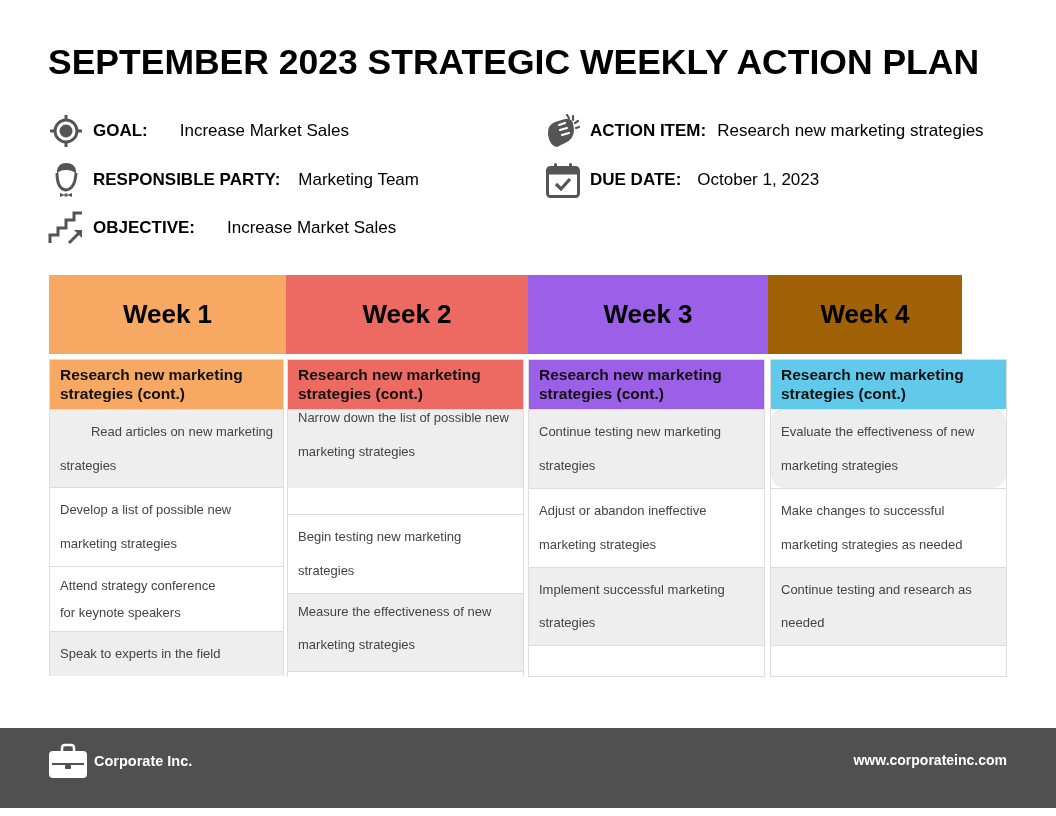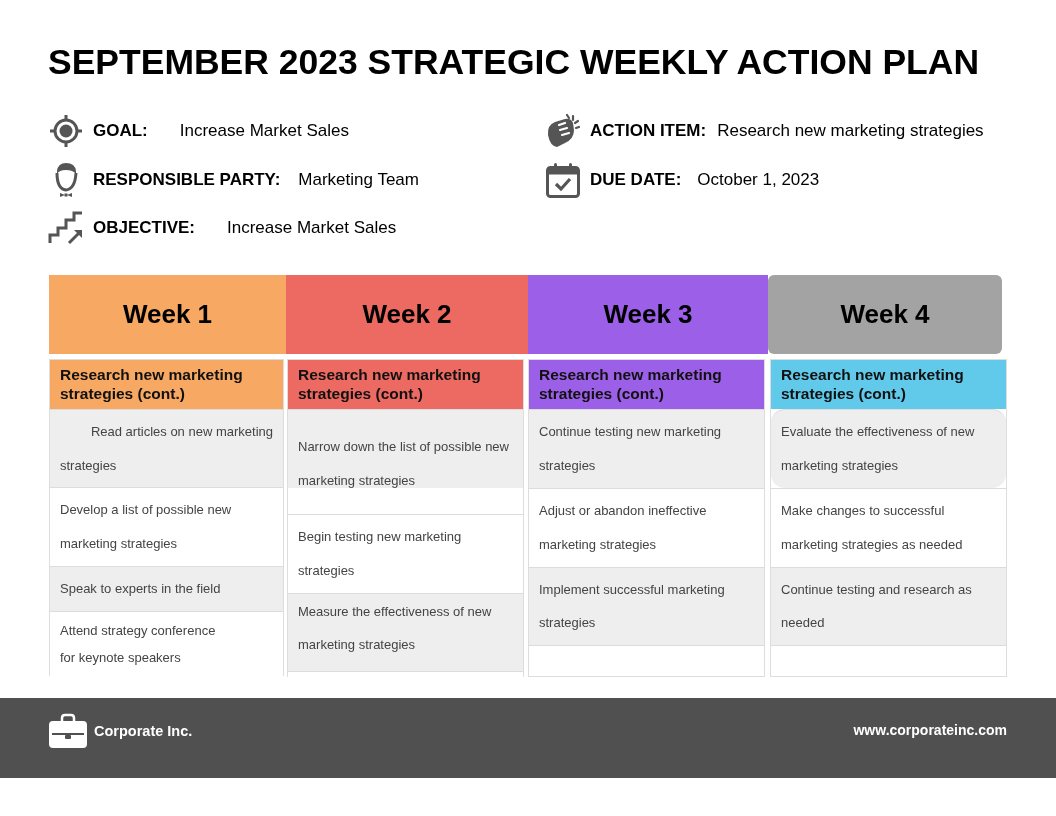--- a/index.html
+++ b/index.html
@@ -40,21 +40,21 @@
   .col .cell {
     box-sizing: border-box; padding: 0 10px;
     font-size: 13px; color: #444;
     border-top: 1px solid #dcdcdc;
   }
   .col .cell.g { background: #eeeeee; }
   .col .cell.w { background: #ffffff; }
   .col .cell .ln { display: block; }
 
   .footer {
-    position: absolute; left: 0; top: 698px; width: 1056px; height: 80px;
+    position: absolute; left: 0; top: 728px; width: 1056px; height: 80px;
     background: #505050;
   }
   .footer .brand {
     position: absolute; left: 49px; top: 15px; display: flex; align-items: center;
     color: #fff; font-weight: bold; font-size: 14.5px;
   }
   .footer .url {
     position: absolute; right: 49px; top: 24px;
     color: #fff; font-weight: bold; font-size: 14px;
   }
@@ -132,52 +132,52 @@
 
 <div class="weekhead" style="left:49px; width:237px; background:#F7A862;">
     <span>Week 1</span>
   </div>
 <div class="weekhead" style="left:286px; width:242px; background:#EC6A61;">
     <span>Week 2</span>
   </div>
 <div class="weekhead" style="left:528px; width:240px; background:#9C60E8;">
     <span>Week 3</span>
   </div>
-<div class="weekhead" style="left:768px; width:234px; background:#a3a3a3;border-radius:6px;">
+<div class="weekhead" style="left:768px; width:194px; background:#a16207;">
     <span>Week 4</span>
   </div>
 
 <div class="col" style="left:49px; width:235px; height:317px;">
   <div class="sub" style="background:#F7A862;">
     <span class="ln">Research new marketing</span>
     <span class="ln">strategies (cont.)</span>
   </div>
   <div class="cell g" style="height:78px; padding-top:14px; line-height:34px;">
     <span class="ln" style="line-height:16px;text-align:right;">Read articles on new marketing</span>
     <span class="ln" style="margin-top:18px; line-height:16px;">strategies</span>
   </div>
   <div class="cell w" style="height:79px; padding-top:14px;">
     <span class="ln" style="line-height:16px;">Develop a list of possible new</span>
     <span class="ln" style="margin-top:18px; line-height:16px;">marketing strategies</span>
   </div>
-  <div class="cell g" style="height:45px; padding-top:14px;">
-    <span class="ln" style="line-height:16px;">Speak to experts in the field</span>
-  </div>
   <div class="cell w" style="height:65px; padding-top:11px;">
     <span class="ln" style="line-height:16px;">Attend strategy conference</span>
     <span class="ln" style="margin-top:11px; line-height:16px;">for keynote speakers</span>
   </div>
+  <div class="cell g" style="height:45px; padding-top:14px;">
+    <span class="ln" style="line-height:16px;">Speak to experts in the field</span>
+  </div>
 </div>
 
 <div class="col" style="left:287px; width:237px; height:318px;">
   <div class="sub" style="background:#EC6A61;">
     <span class="ln">Research new marketing</span>
     <span class="ln">strategies (cont.)</span>
   </div>
-  <div class="cell g" style="height:79px; padding-top:29px;">
+  <div class="cell g" style="height:79px; padding-top:0;">
     <span class="ln" style="line-height:16px;">Narrow down the list of possible new</span>
     <span class="ln" style="margin-top:18px; line-height:16px;">marketing strategies</span>
   </div>
   <div class="cell w" style="height:79px; padding-top:14px;margin-top:26px;">
     <span class="ln" style="line-height:16px;">Begin testing new marketing</span>
     <span class="ln" style="margin-top:18px; line-height:16px;">strategies</span>
   </div>
   <div class="cell g" style="height:78px; padding-top:10px;">
     <span class="ln" style="line-height:16px;">Measure the effectiveness of new</span>
     <span class="ln" style="margin-top:17px; line-height:16px;">marketing strategies</span>

